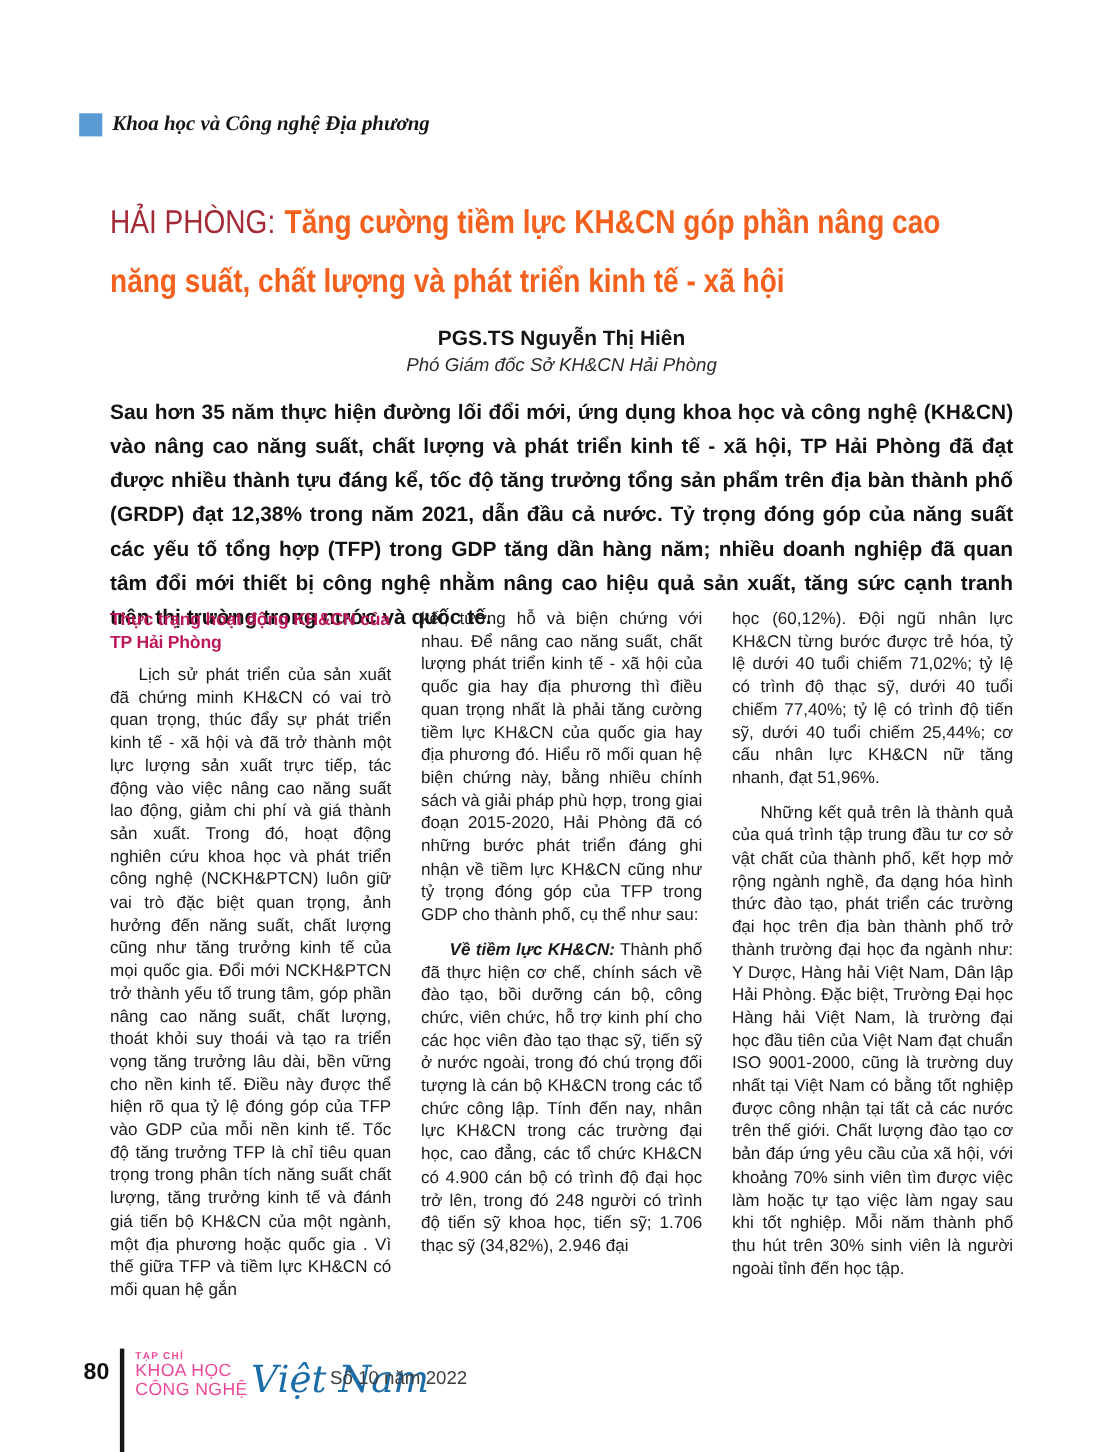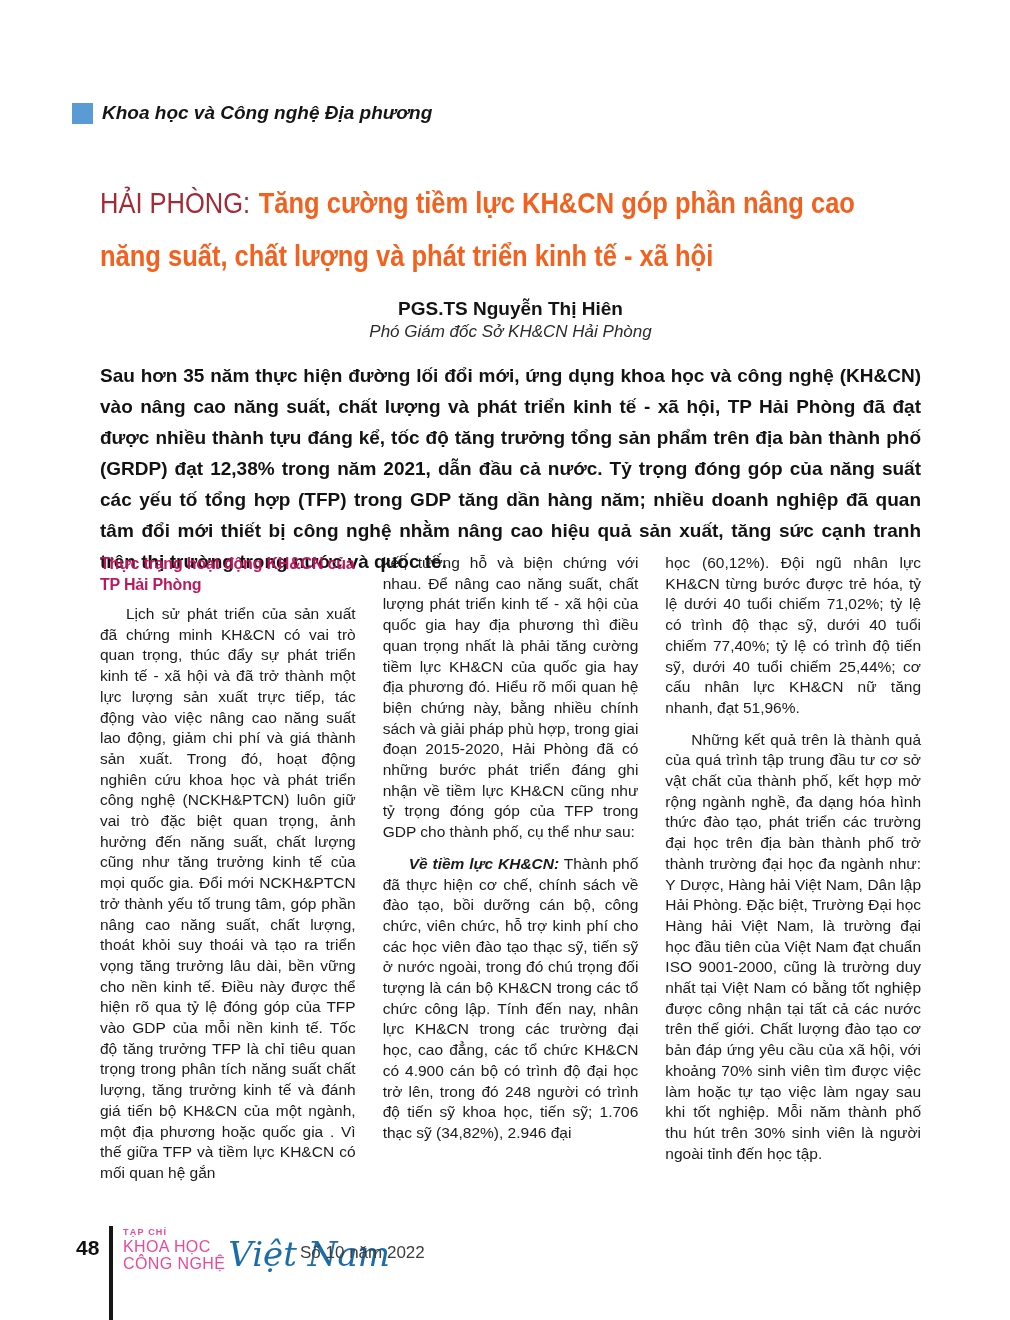--- a/index.html
+++ b/index.html
@@ -5,21 +5,21 @@
   html,body { margin:0; padding:0; }
   body {
     width:1010px; height:1320px; position:relative;
     background:#ffffff; overflow:hidden;
     font-family:"Liberation Sans","DejaVu Sans",sans-serif;
     color:#1c1c1c;
     -webkit-font-smoothing:antialiased;
   }
 
   
-  .kicker { position:absolute; left:72px; top:102px; display:flex; align-items:flex-end; gap:9px; }
+  .kicker { position:absolute; left:72px; top:102px; display:flex; align-items:flex-end; gap:9px;font-family:Liberation Serif, serif; }
   .kicker-square { width:21px; height:21px; background:#5b9bd5; flex:0 0 auto; }
   .kicker-label { font-size:19px; font-weight:bold; font-style:italic; color:#151515; }
 
   
   .title {
     position:absolute; left:100px; top:176px; width:1030px; margin:0;
     transform:scaleX(0.85); transform-origin:left top;
     font-size:30px; font-weight:bold; line-height:53px;
   }
   .t-line { display:block; white-space:nowrap; }
@@ -90,21 +90,21 @@
   <div class="col">
     <p>kết, tương hỗ và biện chứng với nhau. Để nâng cao năng suất, chất lượng phát triển kinh tế - xã hội của quốc gia hay địa phương thì điều quan trọng nhất là phải tăng cường tiềm lực KH&amp;CN của quốc gia hay địa phương đó. Hiểu rõ mối quan hệ biện chứng này, bằng nhiều chính sách và giải pháp phù hợp, trong giai đoạn 2015-2020, Hải Phòng đã có những bước phát triển đáng ghi nhận về tiềm lực KH&amp;CN cũng như tỷ trọng đóng góp của TFP trong GDP cho thành phố, cụ thể như sau:</p>
     <p class="indent"><span class="para-lead">Về tiềm lực KH&amp;CN:</span><span> Thành phố đã thực hiện cơ chế, chính sách về đào tạo, bồi dưỡng cán bộ, công chức, viên chức, hỗ trợ kinh phí cho các học viên đào tạo thạc sỹ, tiến sỹ ở nước ngoài, trong đó chú trọng đối tượng là cán bộ KH&amp;CN trong các tổ chức công lập. Tính đến nay, nhân lực KH&amp;CN trong các trường đại học, cao đẳng, các tổ chức KH&amp;CN có 4.900 cán bộ có trình độ đại học trở lên, trong đó 248 người có trình độ tiến sỹ khoa học, tiến sỹ; 1.706 thạc sỹ (34,82%), 2.946 đại</span></p>
   </div>
   <div class="col">
     <p>học (60,12%). Đội ngũ nhân lực KH&amp;CN từng bước được trẻ hóa, tỷ lệ dưới 40 tuổi chiếm 71,02%; tỷ lệ có trình độ thạc sỹ, dưới 40 tuổi chiếm 77,40%; tỷ lệ có trình độ tiến sỹ, dưới 40 tuổi chiếm 25,44%; cơ cấu nhân lực KH&amp;CN nữ tăng nhanh, đạt 51,96%.</p>
     <p class="indent">Những kết quả trên là thành quả của quá trình tập trung đầu tư cơ sở vật chất của thành phố, kết hợp mở rộng ngành nghề, đa dạng hóa hình thức đào tạo, phát triển các trường đại học trên địa bàn thành phố trở thành trường đại học đa ngành như: Y Dược, Hàng hải Việt Nam, Dân lập Hải Phòng. Đặc biệt, Trường Đại học Hàng hải Việt Nam, là trường đại học đầu tiên của Việt Nam đạt chuẩn ISO 9001-2000, cũng là trường duy nhất tại Việt Nam có bằng tốt nghiệp được công nhận tại tất cả các nước trên thế giới. Chất lượng đào tạo cơ bản đáp ứng yêu cầu của xã hội, với khoảng 70% sinh viên tìm được việc làm hoặc tự tạo việc làm ngay sau khi tốt nghiệp. Mỗi năm thành phố thu hút trên 30% sinh viên là người ngoài tỉnh đến học tập.</p>
   </div>
 </div>
 
-<span class="page-num">48</span>
+<span class="page-num">80</span>
 <div class="footer-bar"></div>
 
 <div class="logo">
   <span class="logo-stack">
     <span class="logo-tagline">TẠP CHÍ</span>
     <span class="logo-l1">KHOA HỌC</span>
     <span class="logo-l2">CÔNG NGHỆ</span>
   </span>
   <span class="logo-script">Việt Nam</span>
 </div>

